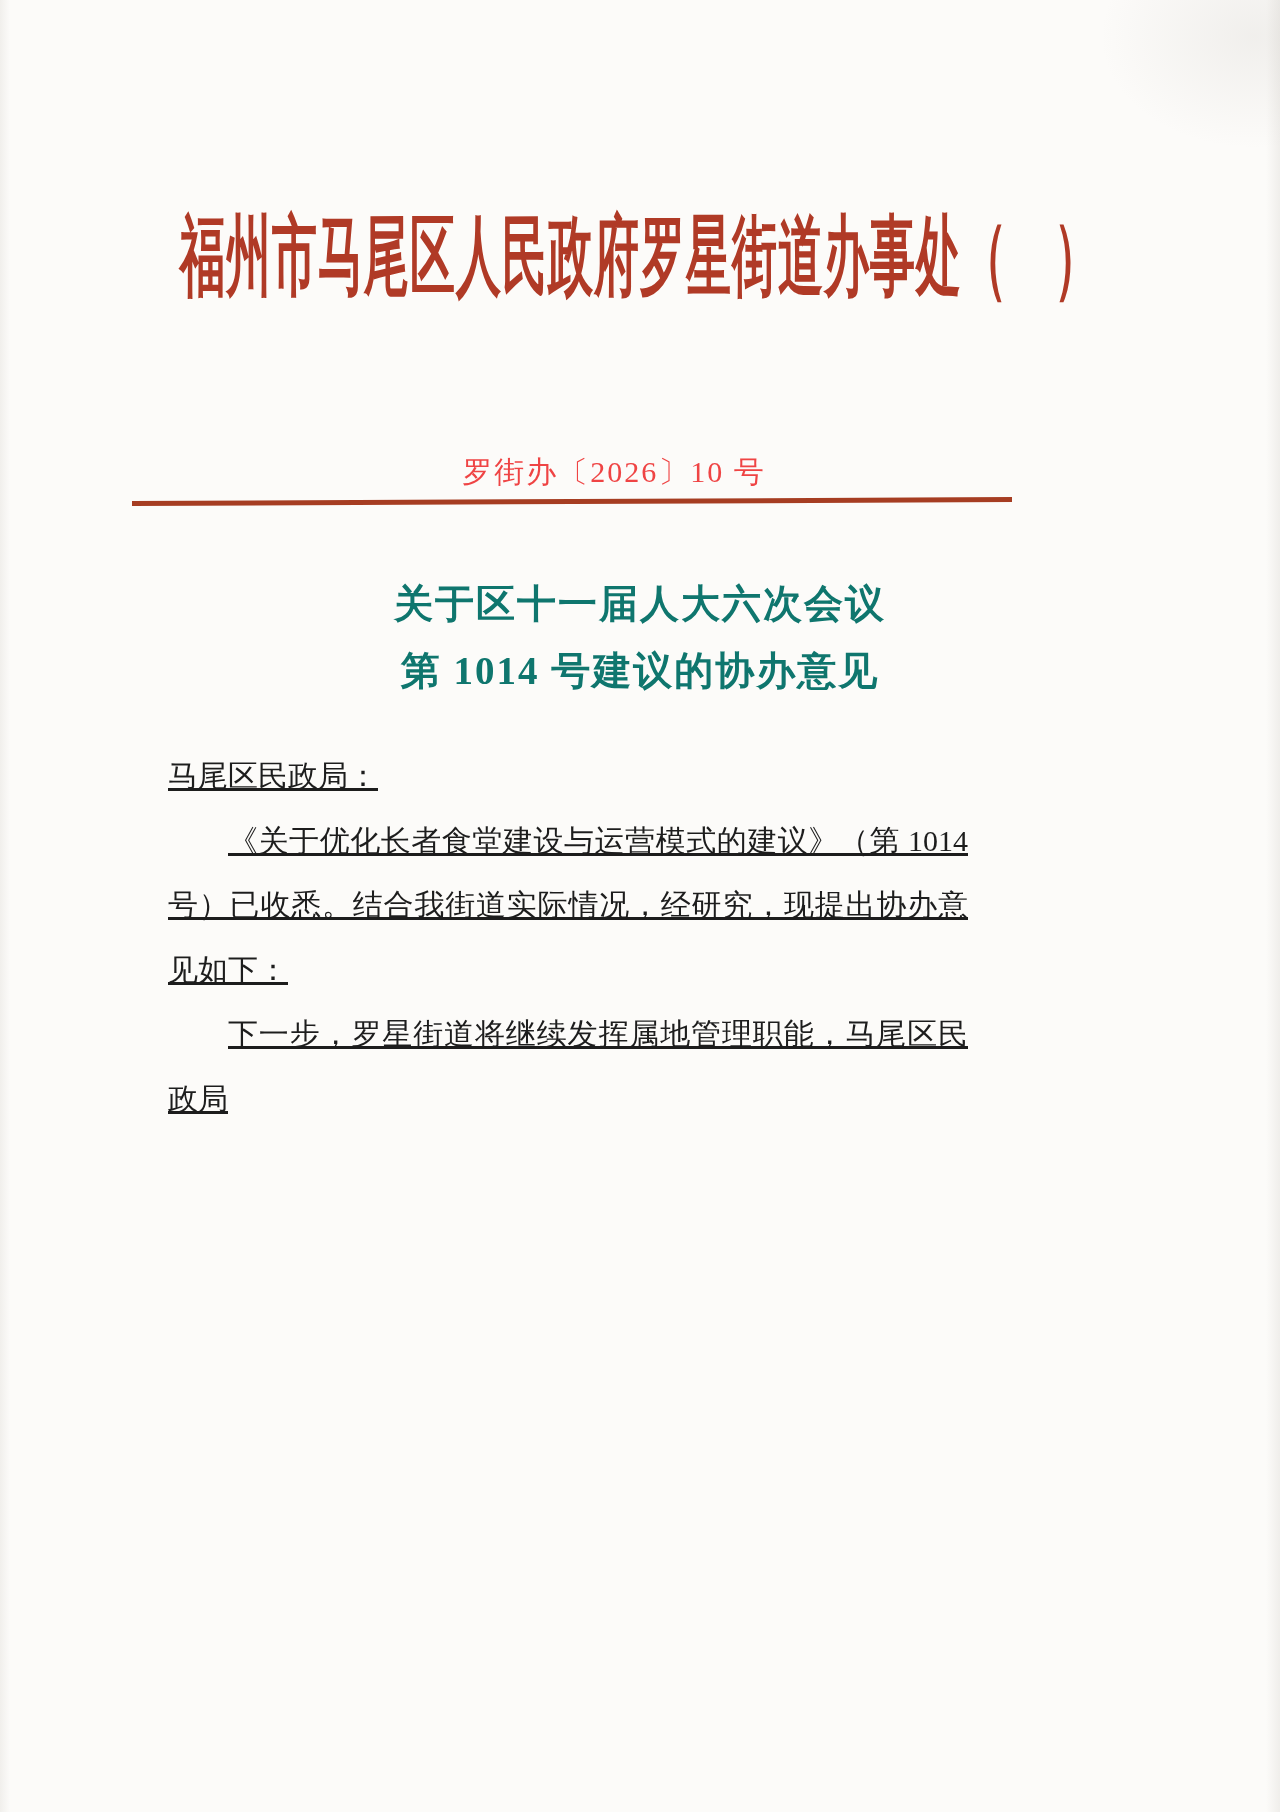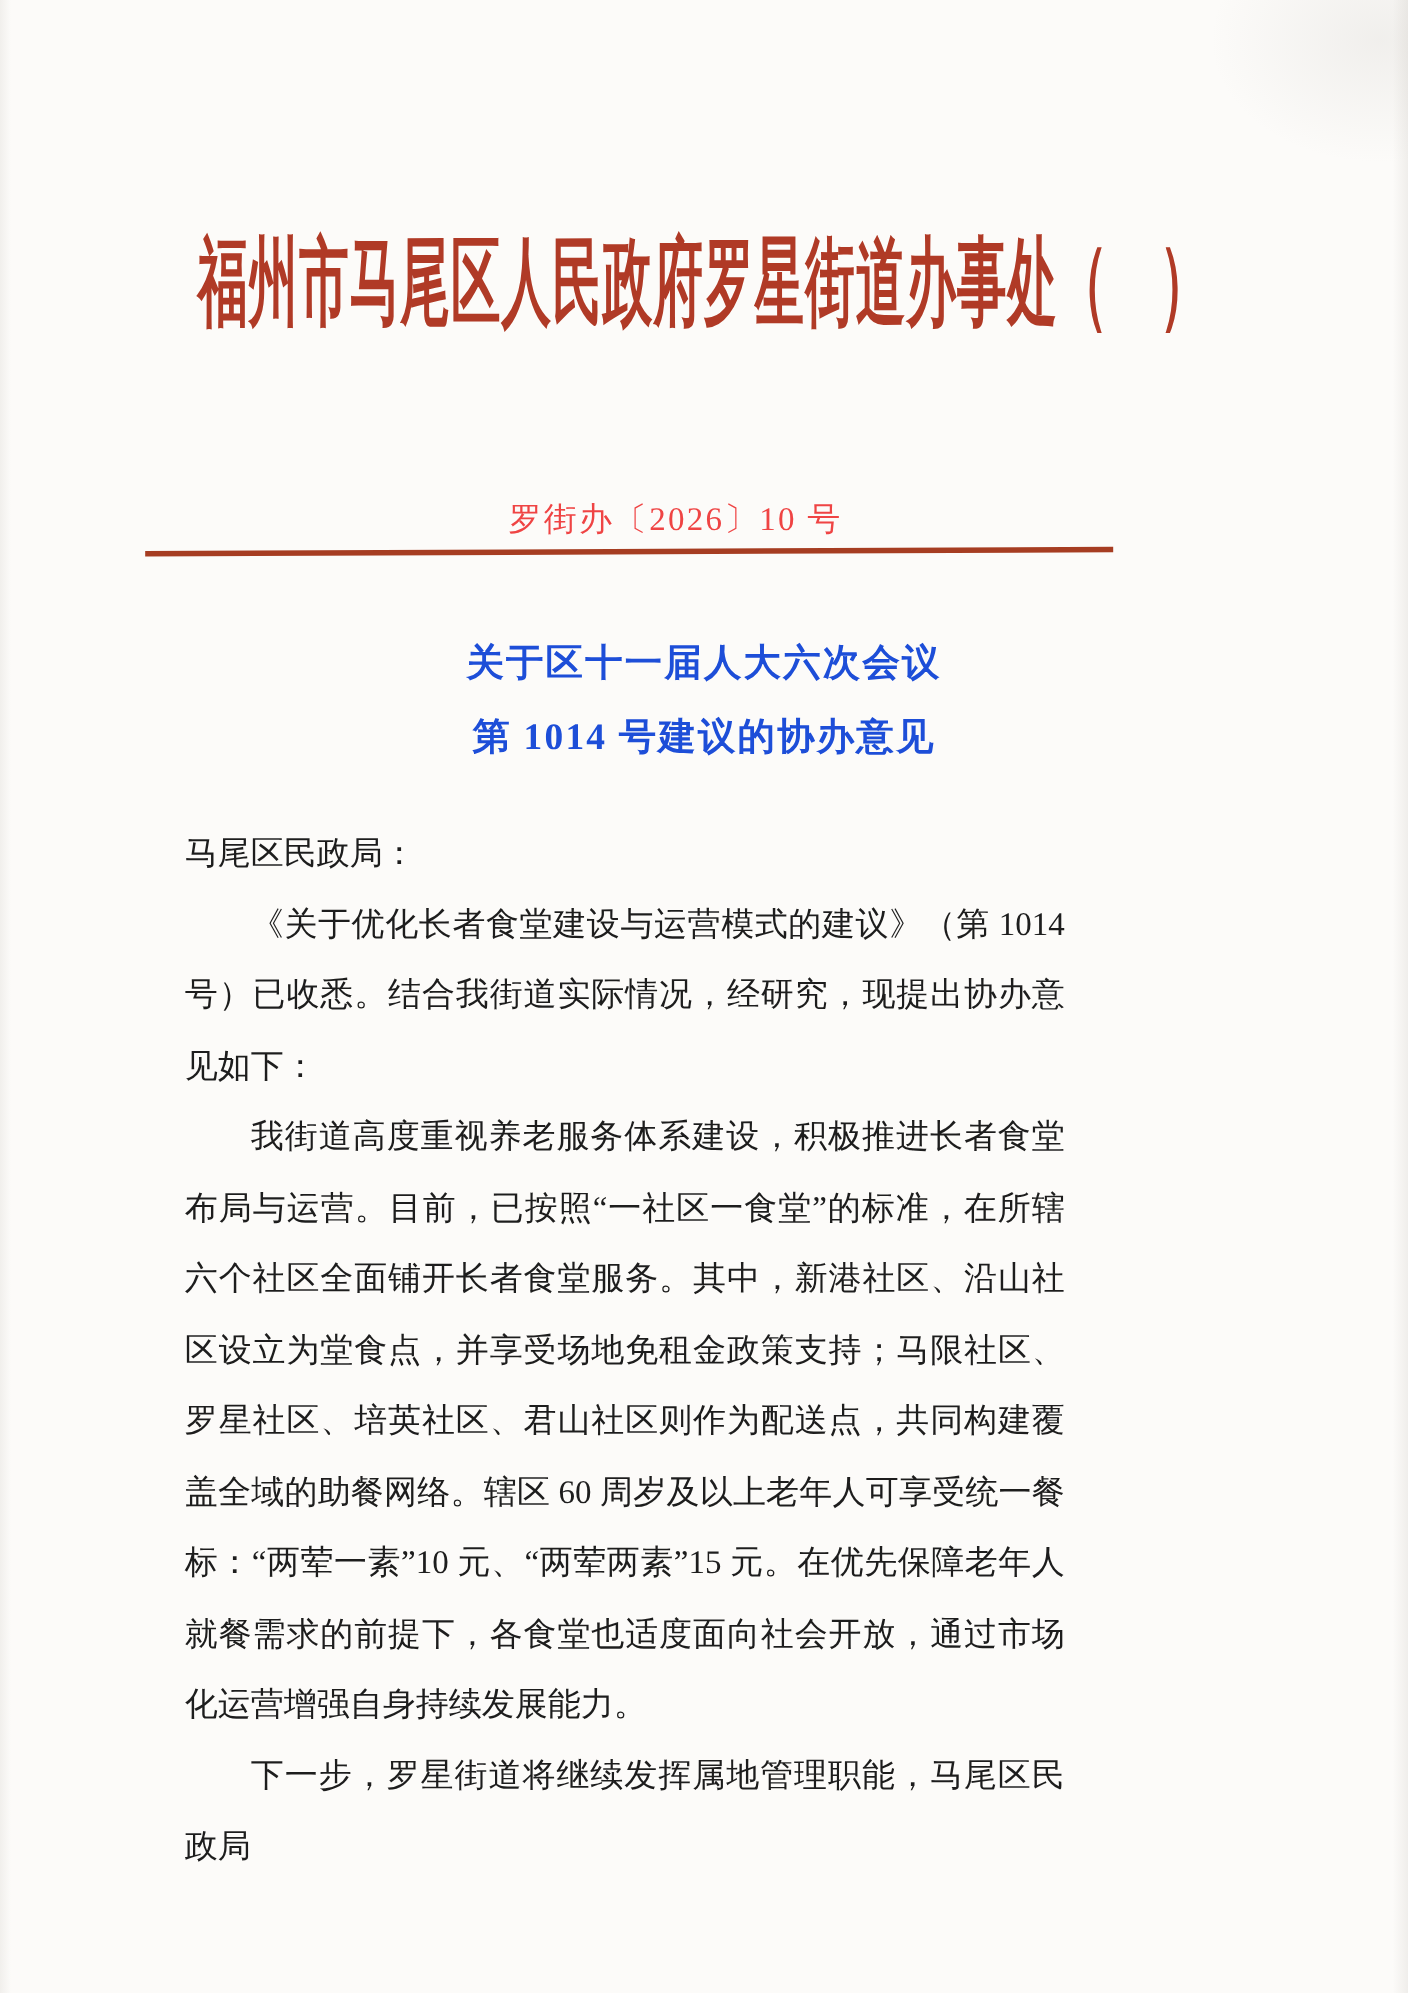--- a/index.html
+++ b/index.html
@@ -53,37 +53,37 @@
     height: 5px;
     background: #a63d22;
     transform: rotate(-0.25deg);
   }
   .doc-title {
     position: absolute;
     top: 570px;
     left: 0;
     width: 100%;
     text-align: center;
-    font-size: 34px;
+    font-size: 39px;
     font-weight: bold;
     line-height: 67px;
     letter-spacing: 2px;
-    color: #1d4ed8;
+    color: #0f766e;
   }
   .body-text {
     position: absolute;
     top: 744px;
     left: 168px;
     width: 800px;
     font-size: 30px;
     line-height: 64.5px;
     text-align: justify;
     color: #1d1d1d;
   }
-  .body-text p { margin: 0; }
+  .body-text p { margin: 0; text-decoration: underline; }
   .body-text p.indent { text-indent: 2em; }
 </style>
 </head>
 <body>
 
 <div class="scan-shade"></div>
 
 <div class="org-header">福州市马尾区人民政府罗星街道办事处（　）</div>
 
 <div class="doc-number">罗街办〔2026〕10 号</div>
@@ -91,15 +91,14 @@
 <div class="red-rule"></div>
 
 <div class="doc-title">
   <div>关于区十一届人大六次会议</div>
   <div>第 1014 号建议的协办意见</div>
 </div>
 
 <div class="body-text">
   <p>马尾区民政局：</p>
   <p class="indent">《关于优化长者食堂建设与运营模式的建议》（第 1014 号）已收悉。结合我街道实际情况，经研究，现提出协办意见如下：</p>
-  <p class="indent">我街道高度重视养老服务体系建设，积极推进长者食堂布局与运营。目前，已按照“一社区一食堂”的标准，在所辖六个社区全面铺开长者食堂服务。其中，新港社区、沿山社区设立为堂食点，并享受场地免租金政策支持；马限社区、罗星社区、培英社区、君山社区则作为配送点，共同构建覆盖全域的助餐网络。辖区 60 周岁及以上老年人可享受统一餐标：“两荤一素”10 元、“两荤两素”15 元。在优先保障老年人就餐需求的前提下，各食堂也适度面向社会开放，通过市场化运营增强自身持续发展能力。</p>
   <p class="indent">下一步，罗星街道将继续发挥属地管理职能，马尾区民政局</p>
 </div>
 
 </body></html>

